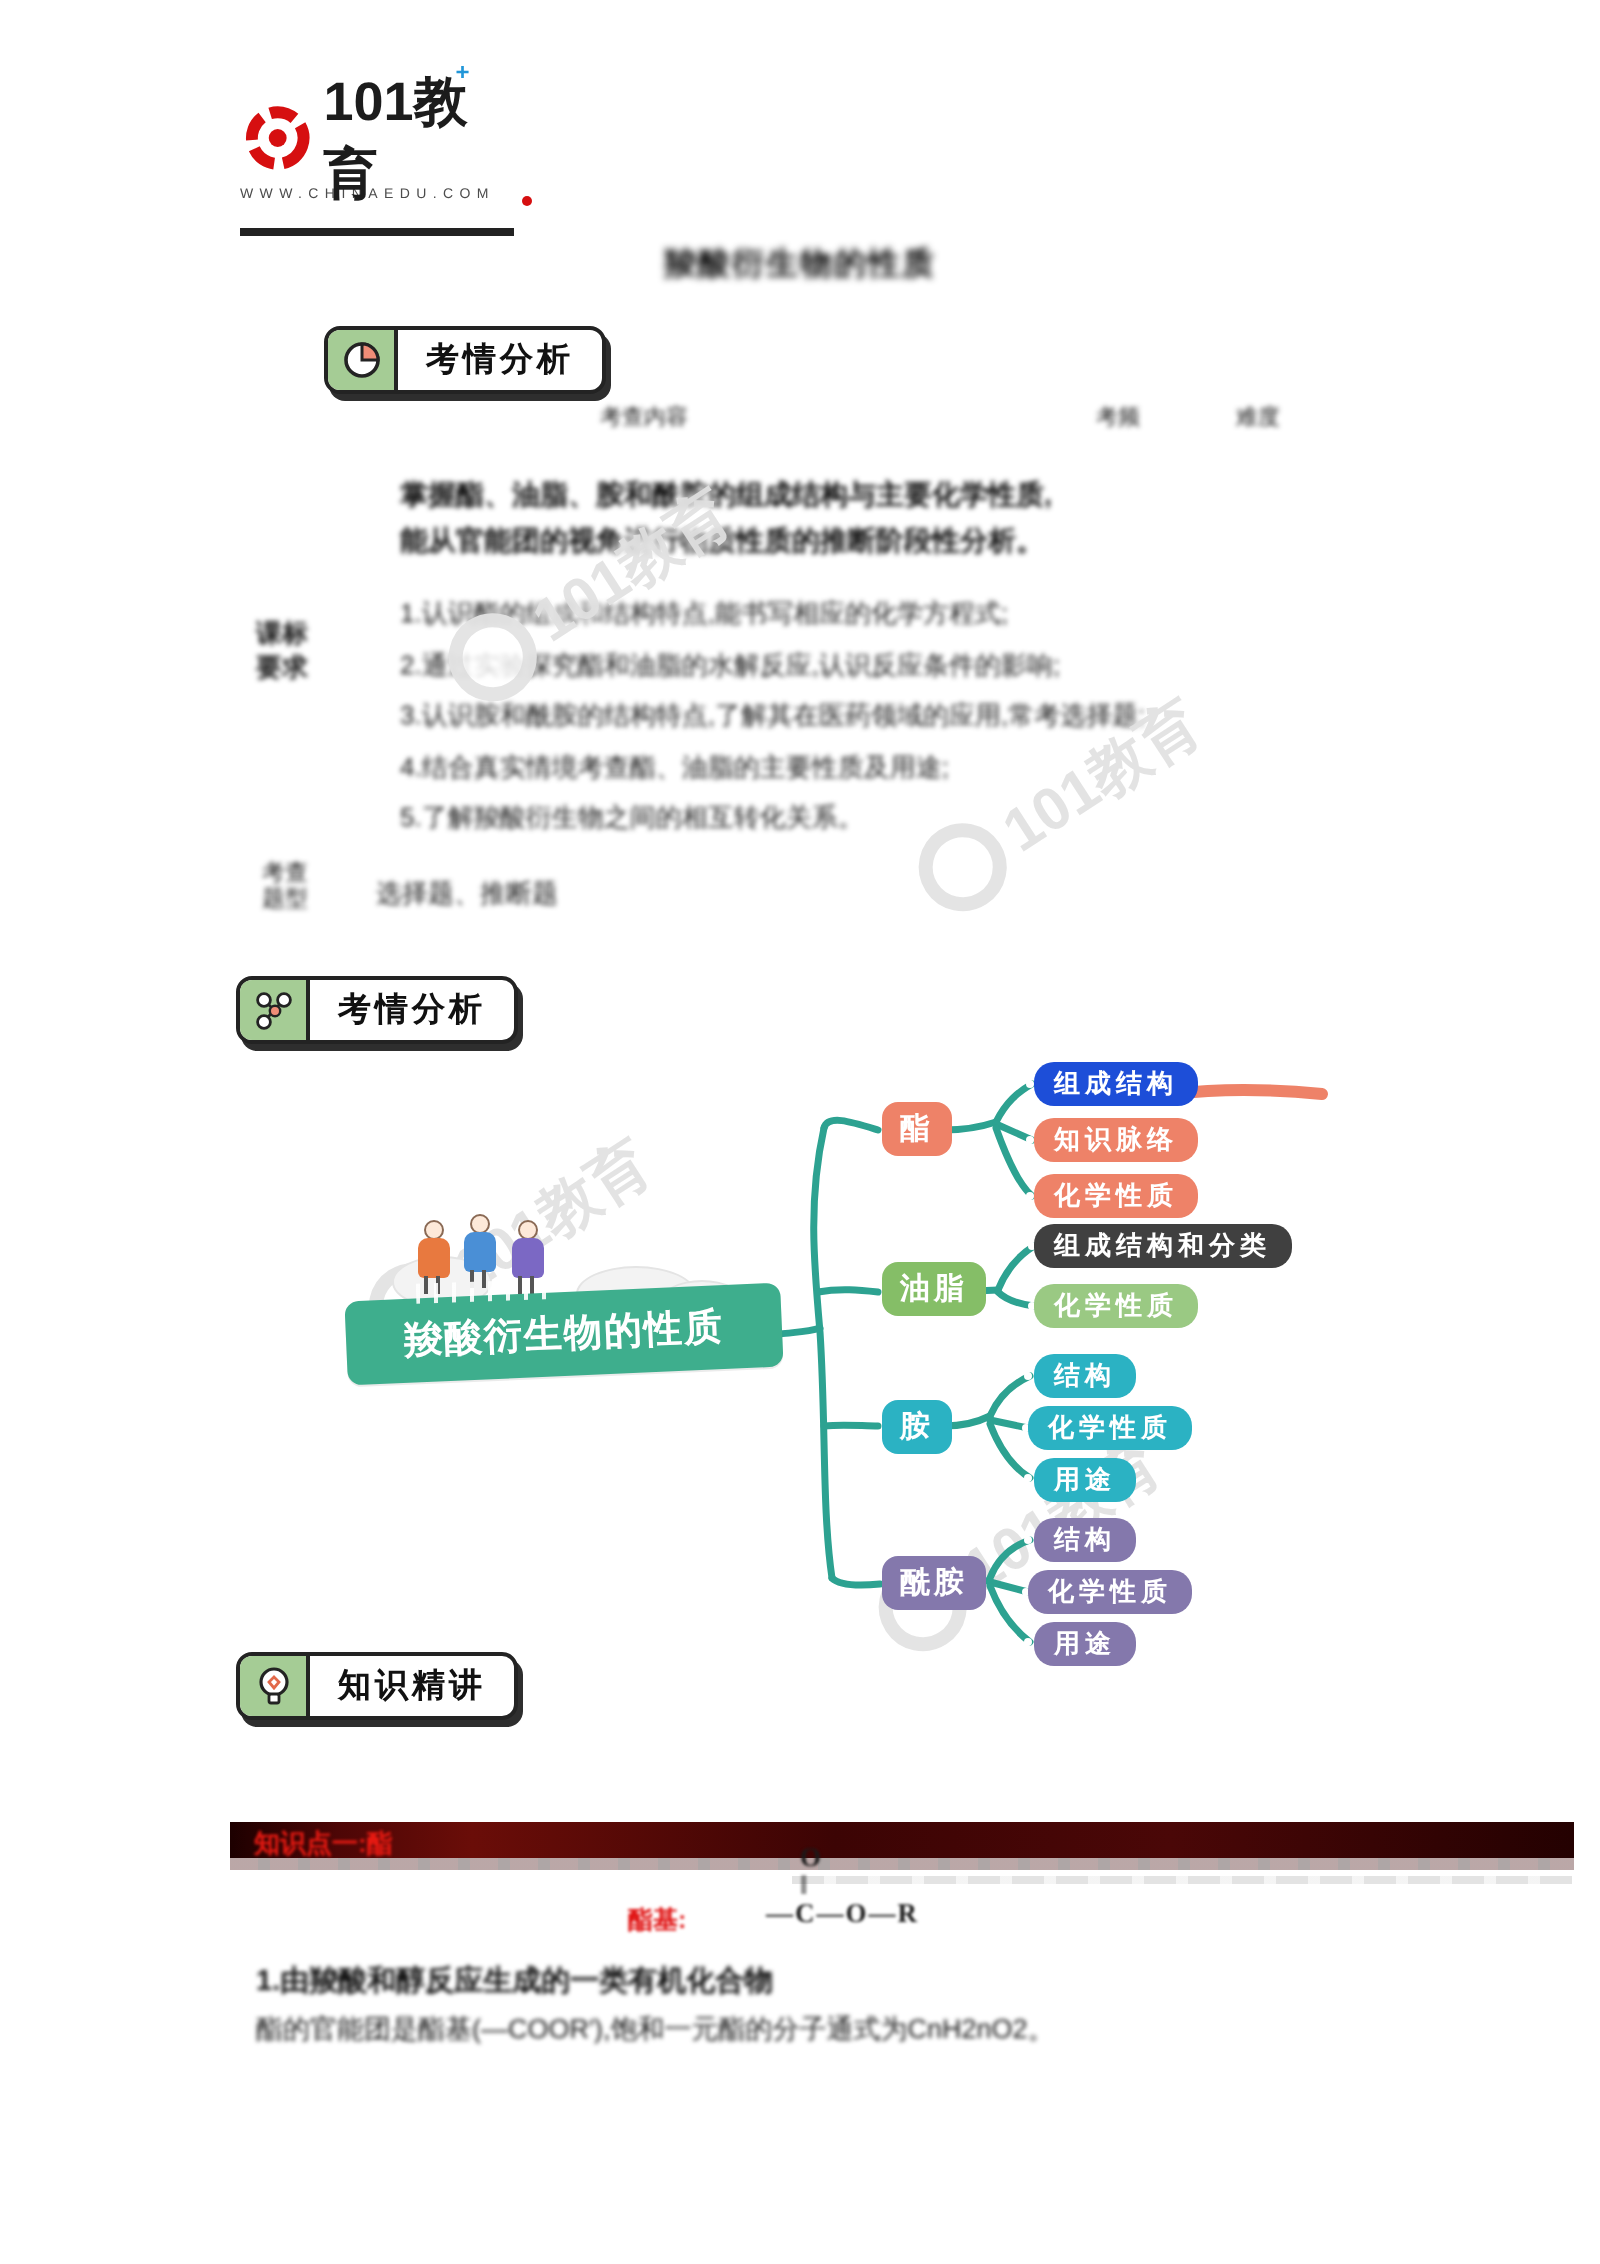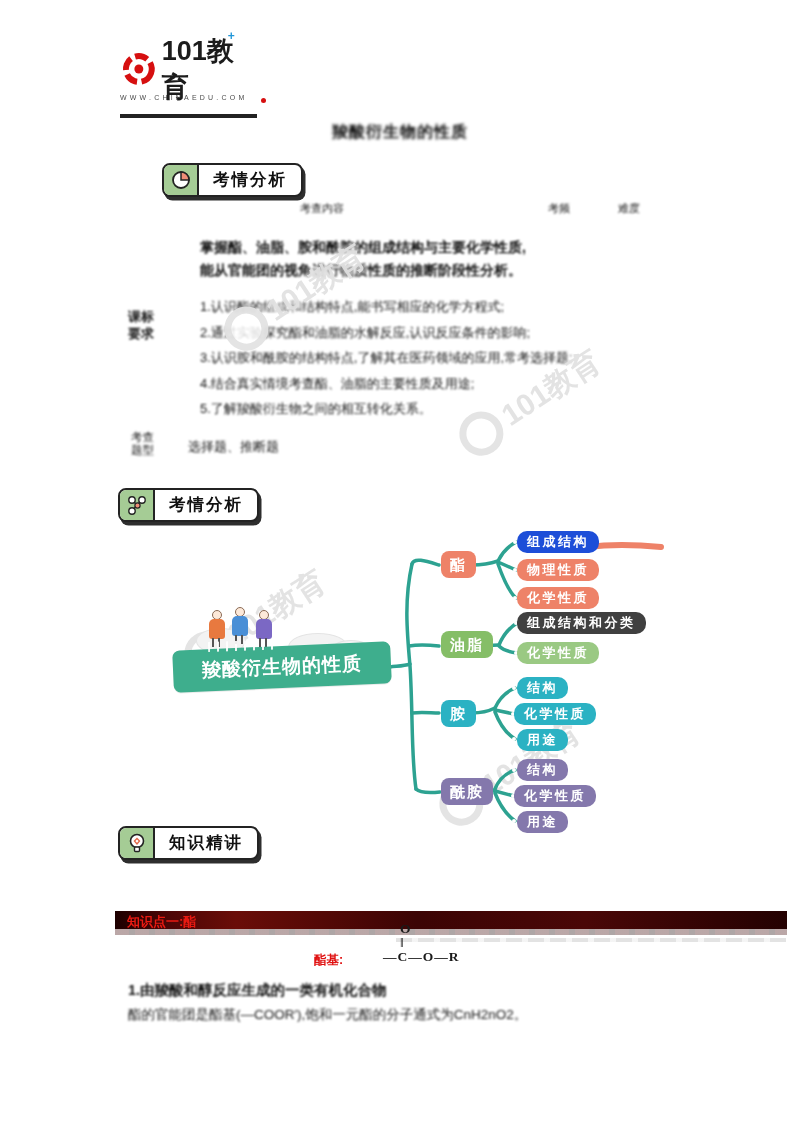--- a/index.html
+++ b/index.html
@@ -257,21 +257,21 @@
     <span class="fence"></span>
     <span class="txt">羧酸衍生物的性质</span>
   </div>
 
   <div class="node parent-node" style="left:441px; top:551px; background:#ee8268;">酯</div>
   <div class="node parent-node" style="left:441px; top:631px; background:#85be67;">油脂</div>
   <div class="node parent-node" style="left:441px; top:700px; background:#2bb2c3;">胺</div>
   <div class="node parent-node" style="left:441px; top:778px; background:#8478ac;">酰胺</div>
 
   <div class="node child-node" style="left:517px; top:531px; background:#1d4ed8;">组成结构</div>
-  <div class="node child-node" style="left:517px; top:559px; background:#ee8268;">物理性质</div>
+  <div class="node child-node" style="left:517px; top:559px; background:#ee8268;">知识脉络</div>
   <div class="node child-node" style="left:517px; top:587px; background:#ee8268;">化学性质</div>
 
   <div class="node child-node" style="left:517px; top:612px; background:#404040;">组成结构和分类</div>
   <div class="node child-node" style="left:517px; top:642px; background:#9ac983;">化学性质</div>
 
   <div class="node child-node" style="left:517px; top:677px; background:#2bb2c3;">结构</div>
   <div class="node child-node" style="left:514px; top:703px; background:#2bb2c3;">化学性质</div>
   <div class="node child-node" style="left:517px; top:729px; background:#2bb2c3;">用途</div>
 
   <div class="node child-node" style="left:517px; top:759px; background:#8478ac;">结构</div>

